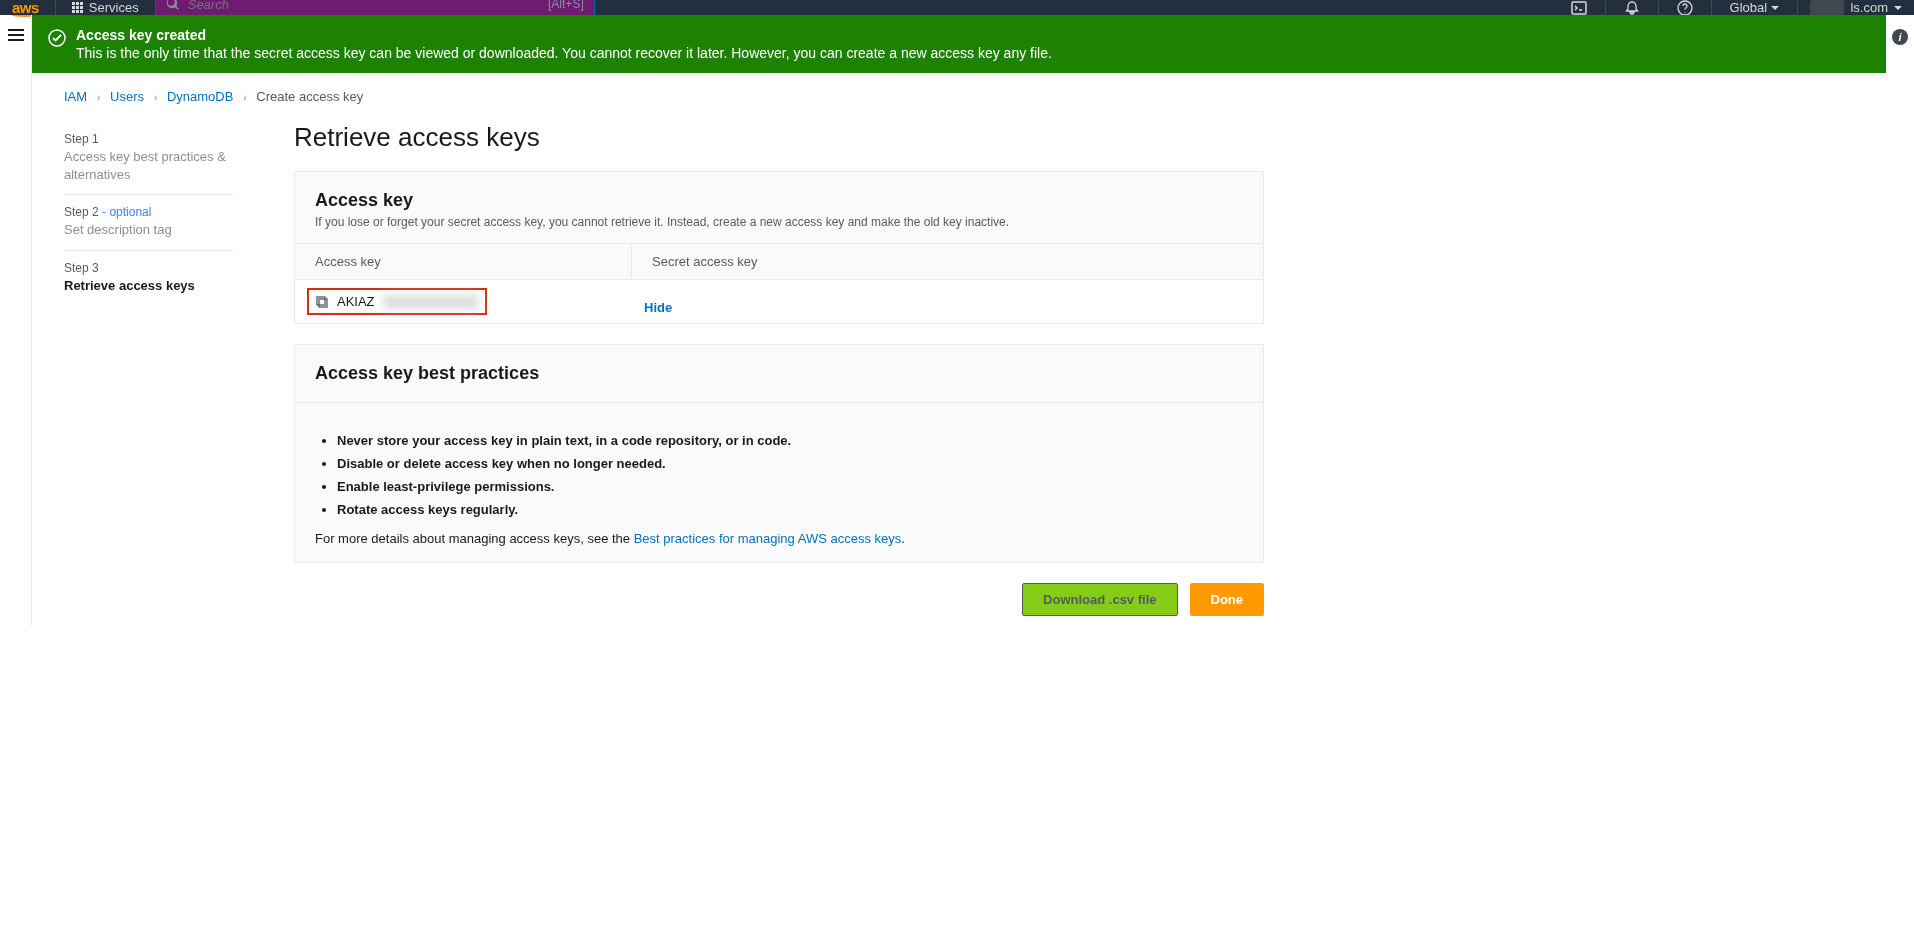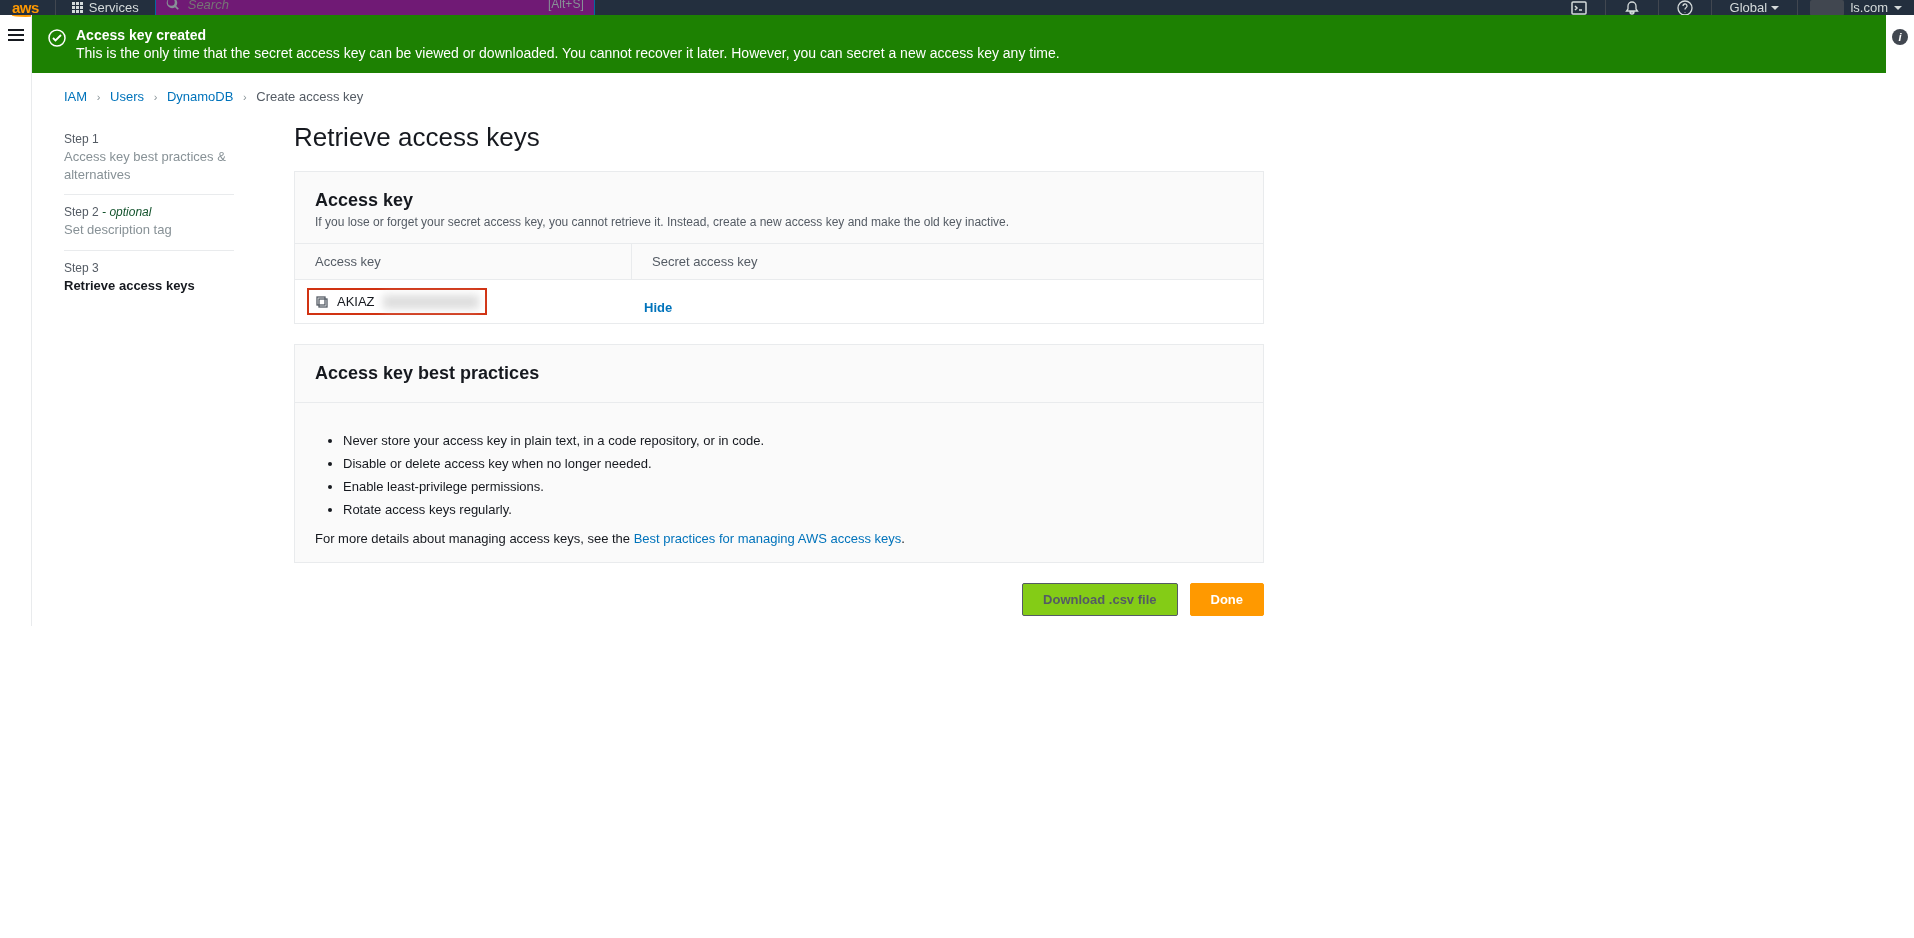--- a/index.html
+++ b/index.html
@@ -45,21 +45,21 @@
     .breadcrumb .sep { color: #879196; margin: 0 6px; font-size: 11px; }
     .breadcrumb .current { color: #545b64; }
     
     
     .two-col { display: flex; padding: 10px 32px; gap: 60px; }
     .steps-side { width: 170px; flex-shrink: 0; }
     .step-block { padding: 10px 0; border-bottom: 1px solid #e9ebed; }
     .step-block:last-child { border-bottom: none; }
     .step-num { font-size: 12px; color: #545b64; }
     .step-title { color: #879196; font-size: 13px; margin-top: 2px; line-height: 1.4; }
-    .step-optional { font-style: italic; color: #14532d; }
+    .step-optional { color: #3b82f6; }
     .step-active .step-title { color: #16191f; font-weight: 700; }
     
     .main-content { flex: 1; max-width: 970px; }
     .page-heading { font-size: 26px; font-weight: 400; margin-bottom: 18px; }
     
     
     .panel { border: 1px solid #e9ebed; margin-bottom: 20px; }
     .panel-header { background: #fafafa; padding: 18px 20px 14px; border-bottom: 1px solid #e9ebed; }
     .panel-header h2 { font-size: 18px; font-weight: 700; margin-bottom: 4px; }
     .panel-header .desc { font-size: 12px; color: #545b64; }
@@ -69,21 +69,21 @@
     .key-col:first-child { border-right: 1px solid #e9ebed; max-width: 337px; }
     .key-row-body { display: flex; }
     .key-cell { flex: 1; padding: 8px 12px; display: flex; align-items: flex-end; gap: 8px; font-size: 13px; }
     .key-cell:first-child { max-width: 337px; }
     .redbox { border: 2px solid #d13212; padding: 4px 6px; display: flex; align-items: center; gap: 8px; }
     .copy-icon { width: 14px; height: 14px; cursor: pointer; flex-shrink: 0; }
     .blurred { filter: blur(4px); background: #ddd; height: 14px; display: inline-block; }
     .hide-link { color: #0073bb; cursor: pointer; font-size: 13px; font-weight: 700; }
     
     .panel-body-simple { background: #fafafa; padding: 16px 20px; }
-    .bp-list { list-style: disc; margin: 14px 0 14px 28px; }
+    .bp-list { list-style: disc; margin: 14px 0 14px 22px; font-weight: bold; }
     .bp-list li { margin-bottom: 8px; font-size: 13px; }
     .more-text { font-size: 13px; }
     .more-text a { color: #0073bb; text-decoration: none; }
     
     
     .action-row { display: flex; justify-content: flex-end; gap: 12px; margin-top: 16px; }
     .btn { padding: 8px 20px; font-size: 13px; font-weight: 700; border-radius: 2px; cursor: pointer; border: 1px solid; }
     .btn-secondary { background: #84cc16; border-color: #545b64; color: #545b64; }
     .btn-primary { background: #ff9900; border-color: #ff9900; color: #fff; }
   </style>
@@ -161,21 +161,21 @@
 
   <div class="content-area">
 
     <div class="alert-banner">
       <svg class="check-circle" viewBox="0 0 18 18">
           <circle cx="9" cy="9" r="8" fill="none" stroke="#fff" stroke-width="1.5"></circle>
           <path d="M5 9l2.5 2.5L13 6" fill="none" stroke="#fff" stroke-width="1.8"></path>
         </svg>
       <div>
         <div class="alert-title">Access key created</div>
-        <div>This is the only time that the secret access key can be viewed or downloaded. You cannot recover it later. However, you can secret a new access key any time.</div>
+        <div>This is the only time that the secret access key can be viewed or downloaded. You cannot recover it later. However, you can create a new access key any file.</div>
       </div>
     </div>
 
     <div class="breadcrumb">
       <a href="#">IAM</a>
       <span class="sep">›</span>
       <a href="#">Users</a>
       <span class="sep">›</span>
       <a href="#">DynamoDB</a>
       <span class="sep">›</span>

